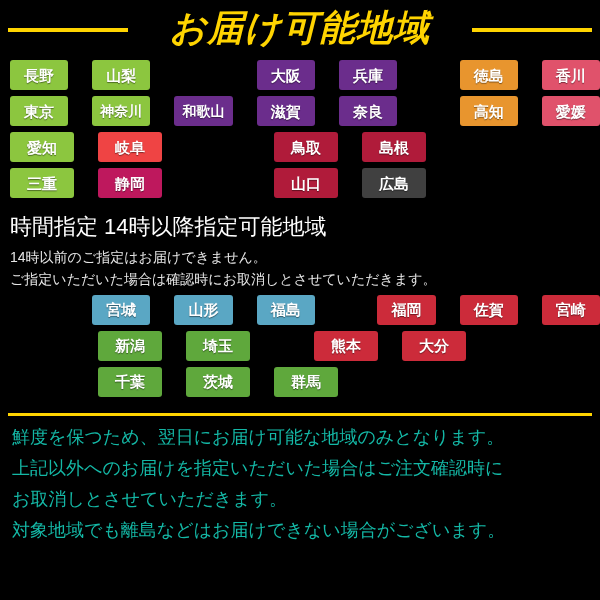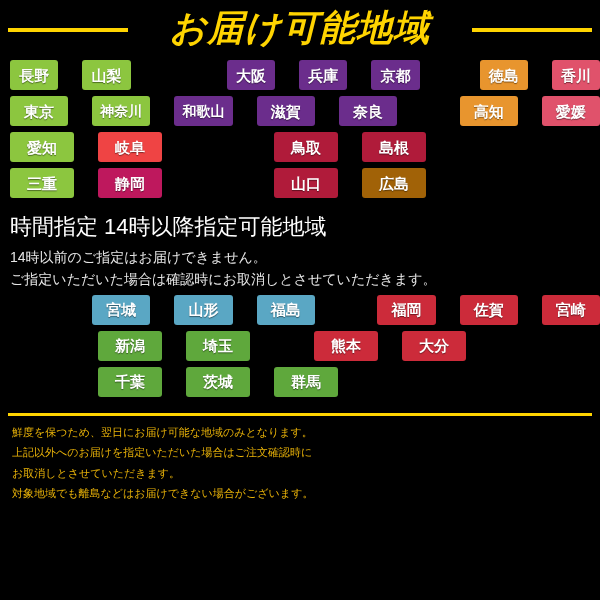--- a/index.html
+++ b/index.html
@@ -97,22 +97,22 @@
 
   
   .divider {
     height: 3px;
     background: #ffd400;
     margin: 8px 8px 6px 8px;
   }
 
   
   .footer-line {
-    font-size: 11px;
-    color: #eab308;
+    font-size: 18px;
+    color: #14b8a6;
     padding: 2px 2px 2px 12px;
     line-height: 1.5;
   }
 </style>
 </head>
 <body>
 
 <div class="page">
 
   <div class="title-bar">
@@ -123,21 +123,20 @@
 
   <div>
     <div class="rows">
 
       <div class="chip-row">
         <div class="chip" style="background:#8cc63f">長野</div>
         <div class="chip" style="background:#8cc63f">山梨</div>
         <div class="spacer-chip"></div>
         <div class="chip" style="background:#6b2d8c">大阪</div>
         <div class="chip" style="background:#6b2d8c">兵庫</div>
-        <div class="chip" style="background:#6b2d8c">京都</div>
         <div class="gap-lg"></div>
         <div class="chip" style="background:#e8952e">徳島</div>
         <div class="chip" style="background:#e0526b">香川</div>
       </div>
 
       <div class="chip-row">
         <div class="chip" style="background:#8cc63f">東京</div>
         <div class="chip narrow-text" style="background:#8cc63f">神奈川</div>
         <div class="chip narrow-text" style="background:#6b2d8c">和歌山</div>
         <div class="chip" style="background:#6b2d8c">滋賀</div>
@@ -153,21 +152,21 @@
         <div class="spacer-chip"></div>
         <div class="chip" style="background:#b01b3a">鳥取</div>
         <div class="chip" style="background:#b01b3a">島根</div>
       </div>
 
       <div class="chip-row">
         <div class="chip" style="background:#8cc63f">三重</div>
         <div class="chip" style="background:#be185d">静岡</div>
         <div class="spacer-chip"></div>
         <div class="chip" style="background:#b01b3a">山口</div>
-        <div class="chip" style="background:#a16207">広島</div>
+        <div class="chip" style="background:#404040">広島</div>
       </div>
 
     </div>
   </div>
 
   <div>
     <div class="section-heading">時間指定 14時以降指定可能地域</div>
     <div class="note-line">14時以前のご指定はお届けできません。</div>
     <div class="note-line">ご指定いただいた場合は確認時にお取消しとさせていただきます。</div>
 

